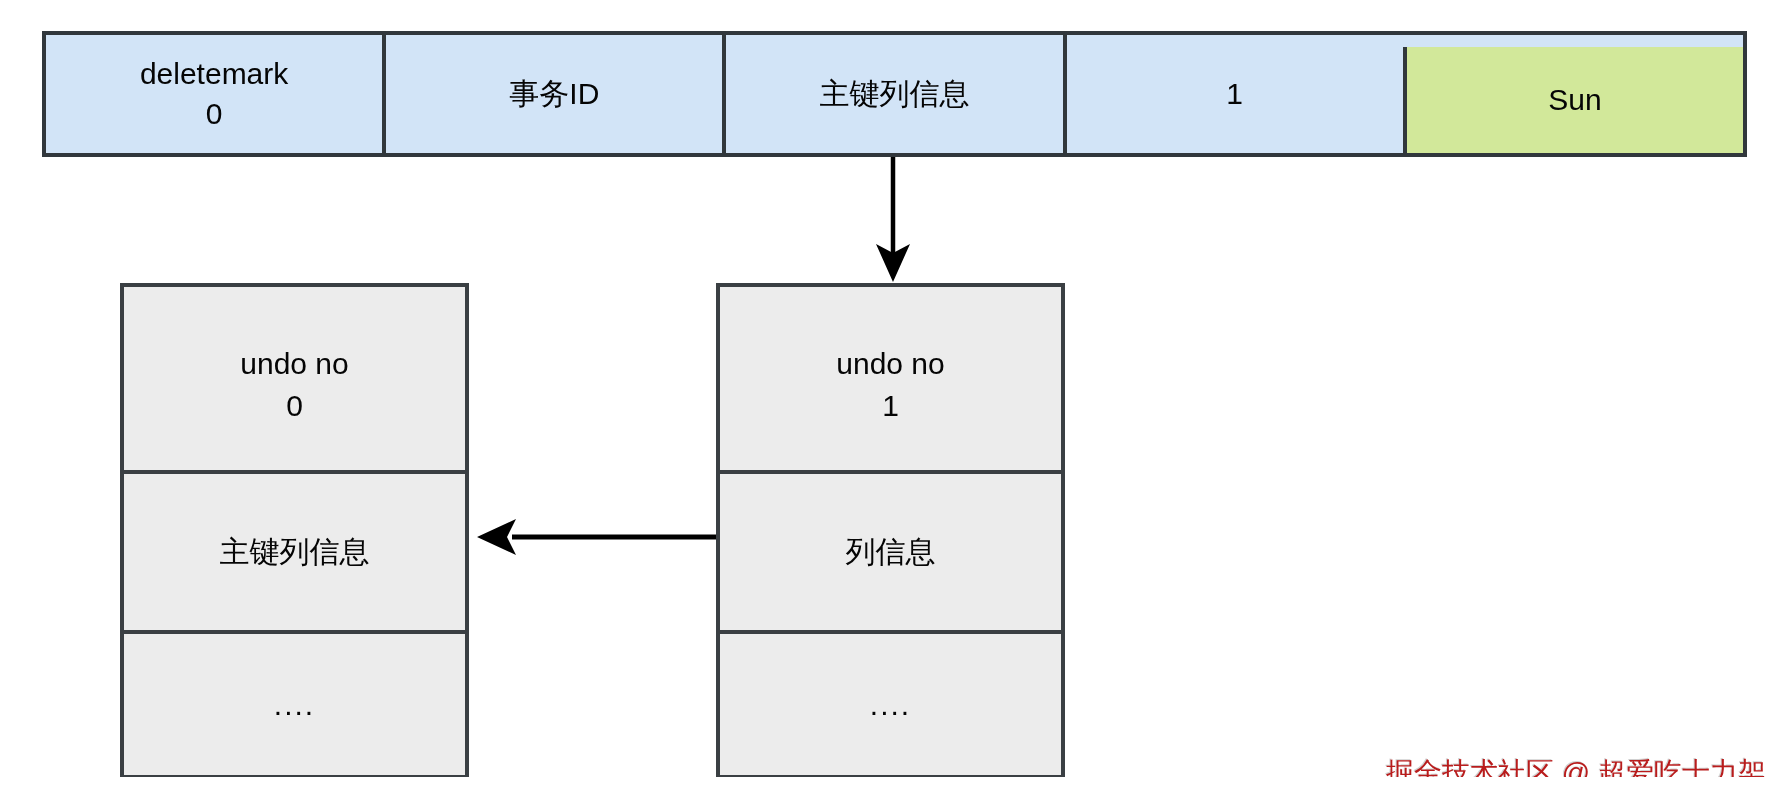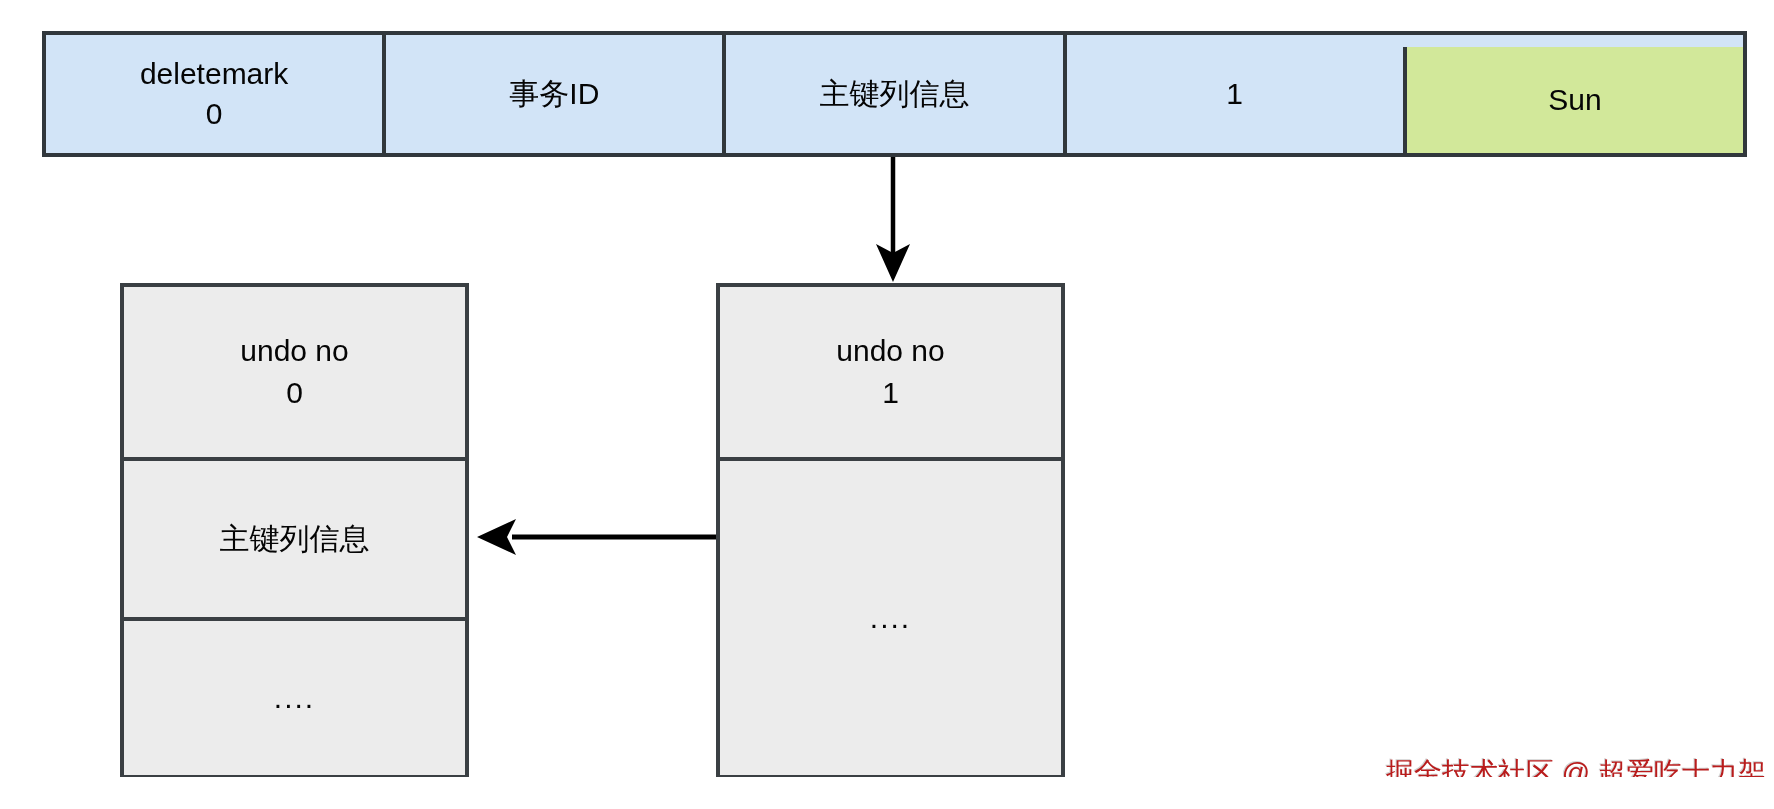--- a/index.html
+++ b/index.html
@@ -65,21 +65,21 @@
     flex-direction: column;
     align-items: center;
     justify-content: center;
     font-size: 30px;
     line-height: 42px;
     text-align: center;
     color: #050505;
     background: #ececec;
   }
   .undo-row + .undo-row { border-top: 4px solid #3a3f43; }
-  .undo-row.r1 { height: 170px; }
+  .undo-row.r1 { height: 170px; margin-top: 13px; }
   .undo-row.r2 { height: 160px; }
   .undo-row.r3 { flex: 1 1 auto; letter-spacing: 2px; }
 
   
   #arrows {
     position: absolute;
     left: 0;
     top: 0;
     width: 1774px;
     height: 809px;
@@ -133,20 +133,23 @@
     <div class="undo-row r3">
       <div>....</div>
     </div>
   </div>
 
   <div class="undo-box" id="undo-box-1">
     <div class="undo-row r1">
       <div>undo no</div>
       <div>1</div>
     </div>
+    <div class="undo-row r2">
+      <div>列信息</div>
+    </div>
     <div class="undo-row r3">
       <div>....</div>
     </div>
   </div>
 
   <svg id="arrows" viewBox="0 0 1774 809" xmlns="http://www.w3.org/2000/svg">
 
     <g>
       <line x1="893" y1="157" x2="893" y2="254" stroke="#000000" stroke-width="4.5"></line>
       <polygon points="893,282 876,244 893,253 910,244" fill="#000000"></polygon>

